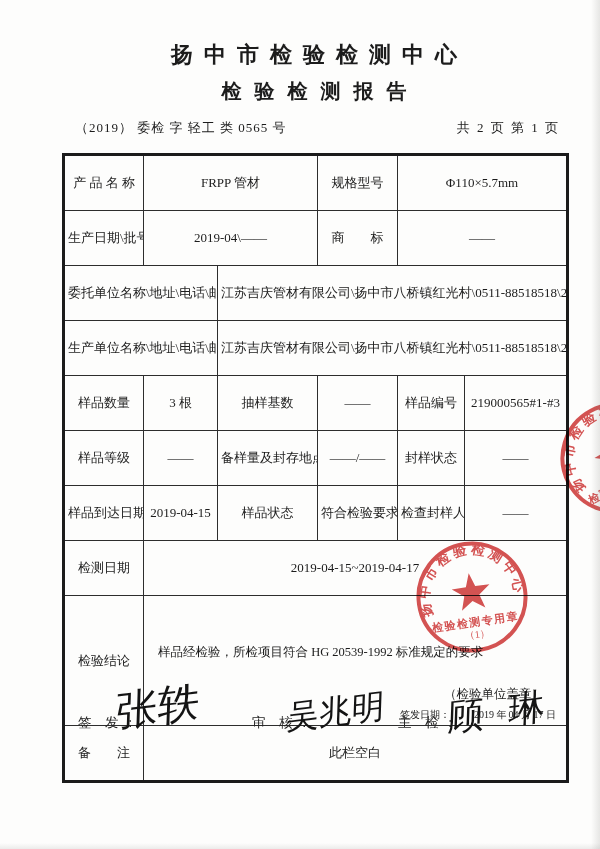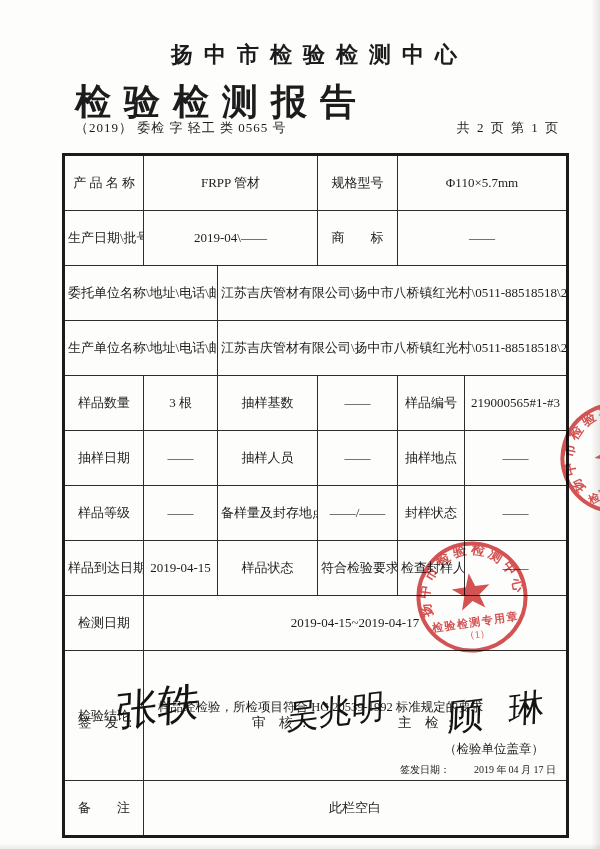--- a/index.html
+++ b/index.html
@@ -10,21 +10,21 @@
     color:#1c1c1c;
   }
   
   .org-name{
     position:absolute;left:62px;top:40px;width:504px;
     text-align:center;font-size:22px;font-weight:700;
     letter-spacing:11px;text-indent:11px;white-space:nowrap;
   }
   .report-title{
     position:absolute;left:62px;top:78px;width:504px;
-    text-align:left;font-size:36px;font-weight:700;
+    text-align:center;font-size:20px;font-weight:700;
     letter-spacing:13px;text-indent:13px;white-space:nowrap;
   }
   .doc-number{position:absolute;left:75px;top:119px;font-size:13px;letter-spacing:1px;}
   .page-info{position:absolute;right:40px;top:119px;font-size:13px;letter-spacing:2px;}
   
   table.report-table{
     position:absolute;left:62px;top:153px;width:504px;
     border-collapse:collapse;table-layout:fixed;
     border:3px solid #1b1b1b;
   }
@@ -103,28 +103,20 @@
       <td colspan="4" class="left small">江苏吉庆管材有限公司\扬中市八桥镇红光村\0511-88518518\212217</td>
     </tr>
     <tr class="h29">
       <td>样品数量</td>
       <td>3 根</td>
       <td>抽样基数</td>
       <td>——</td>
       <td class="xs">样品编号</td>
       <td class="xs">219000565#1-#3</td>
     </tr>
-    <tr class="h29">
-      <td>抽样日期</td>
-      <td>——</td>
-      <td>抽样人员</td>
-      <td>——</td>
-      <td class="xs">抽样地点</td>
-      <td>——</td>
-    </tr>
     <tr class="h28">
       <td>样品等级</td>
       <td>——</td>
       <td class="xs">备样量及封存地点</td>
       <td>——/——</td>
       <td class="xs">封样状态</td>
       <td>——</td>
     </tr>
     <tr class="h26">
       <td class="xs">样品到达日期</td>

